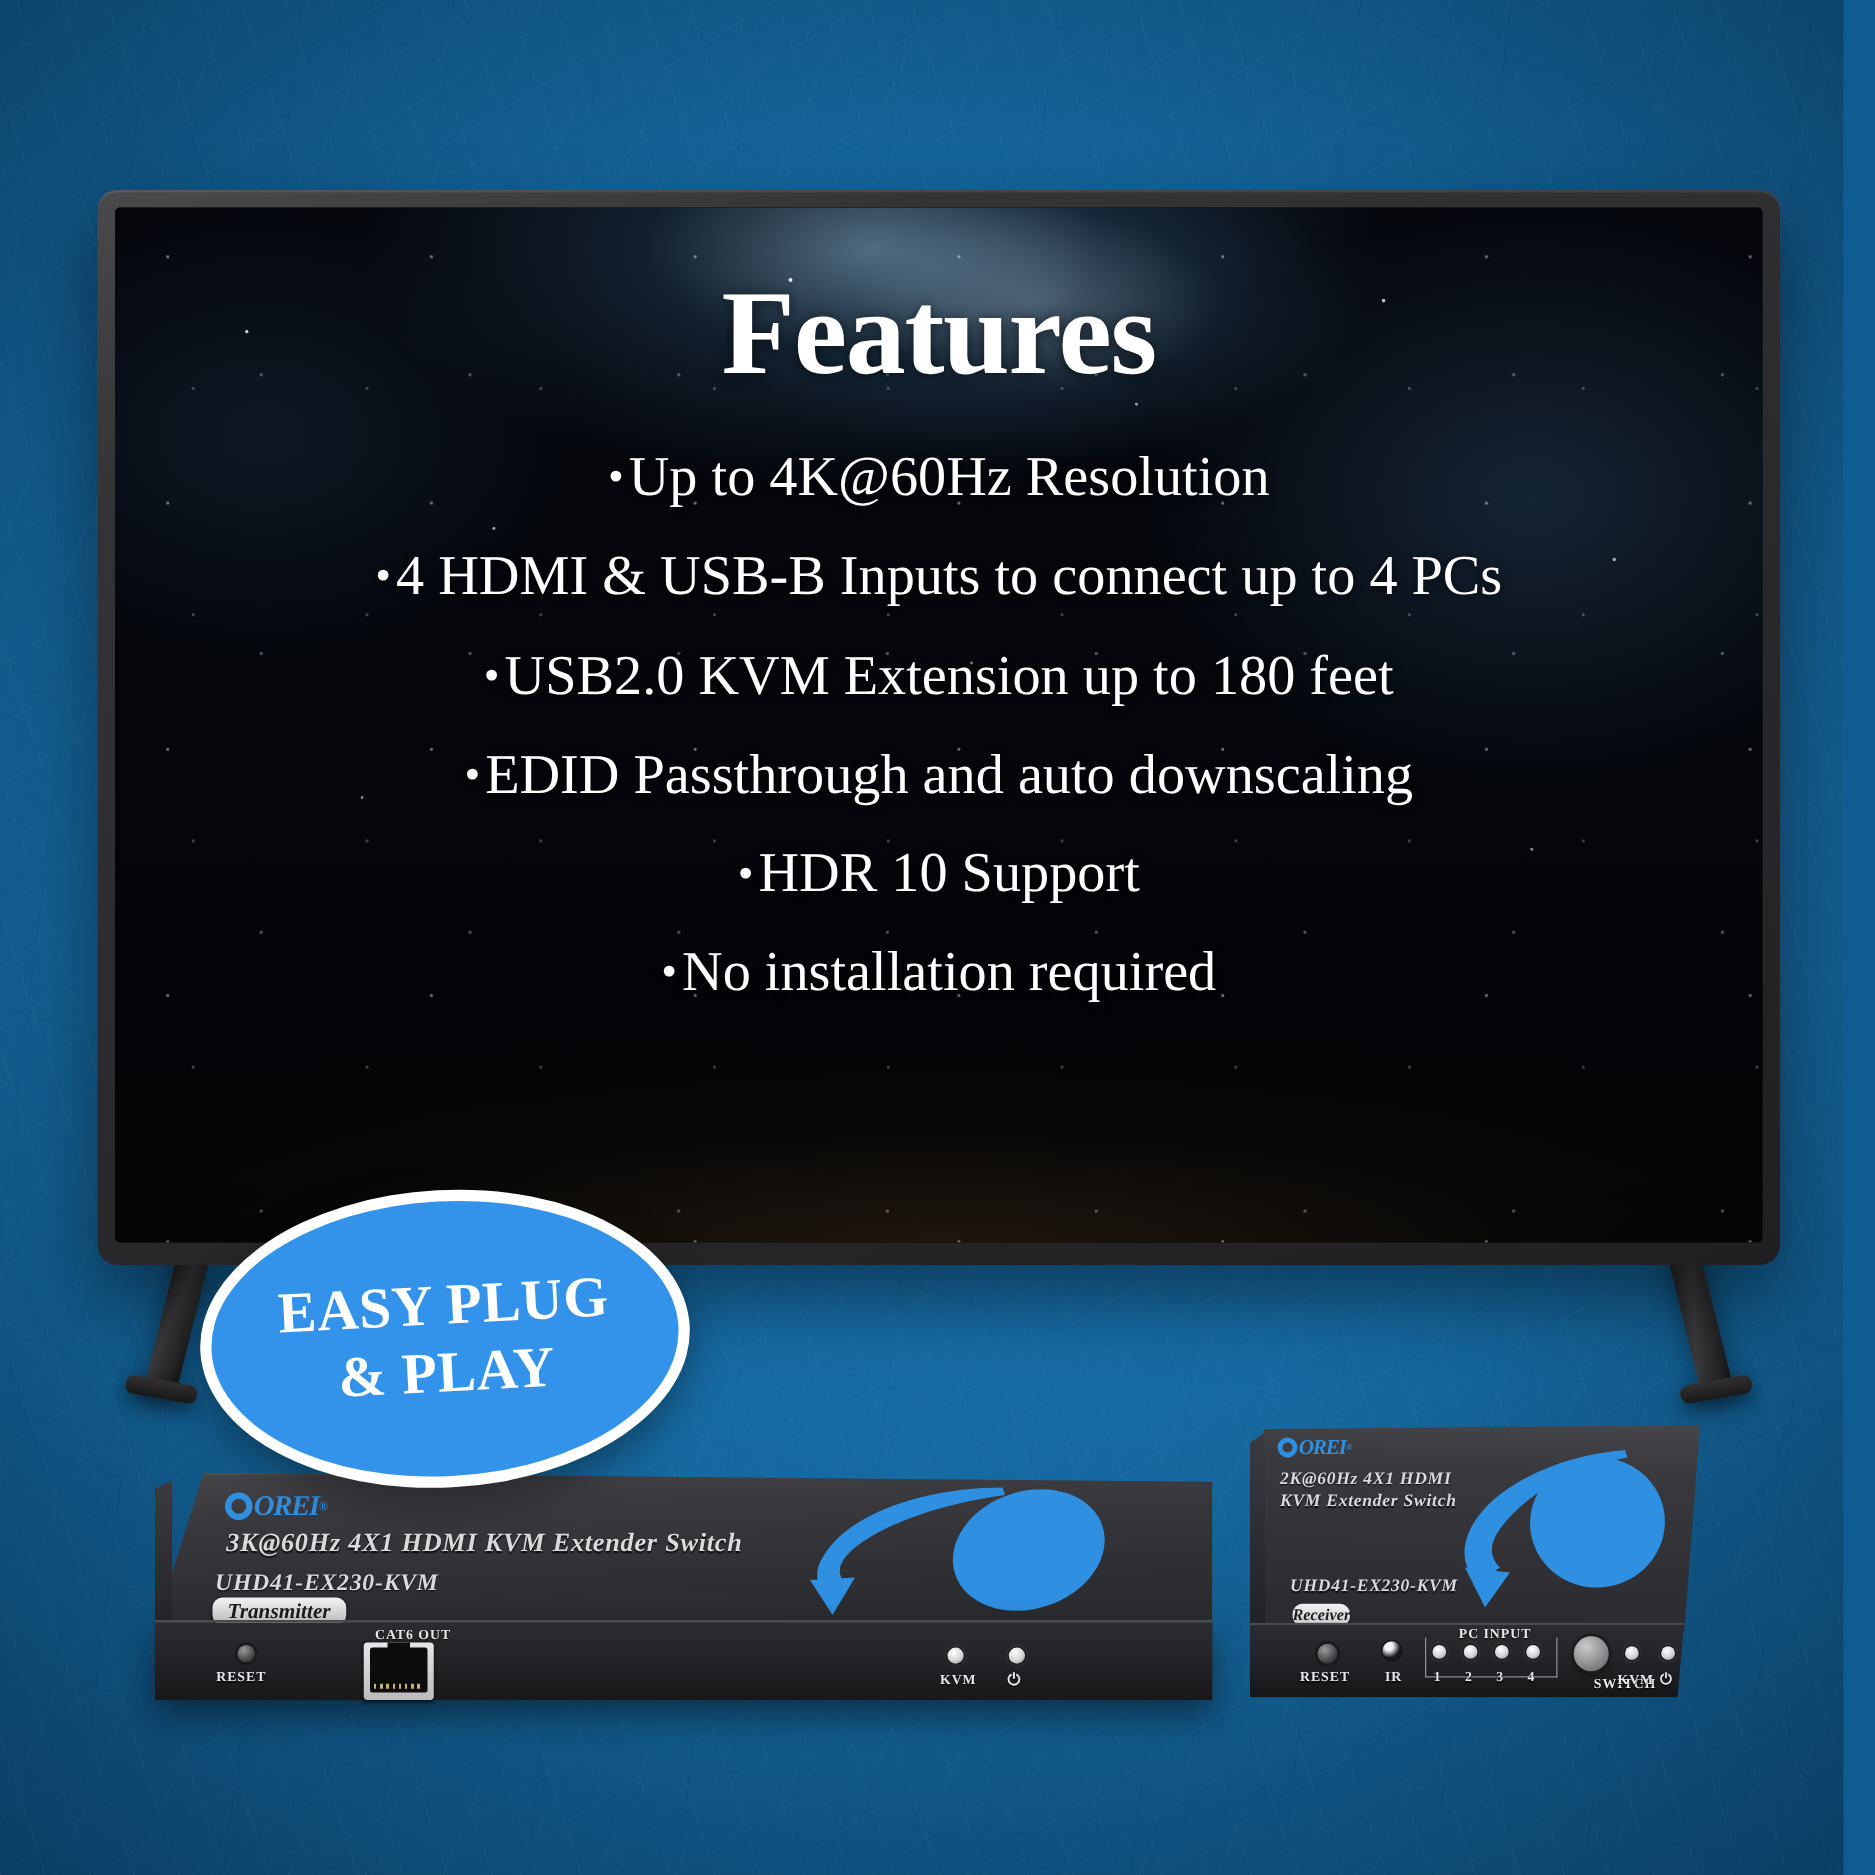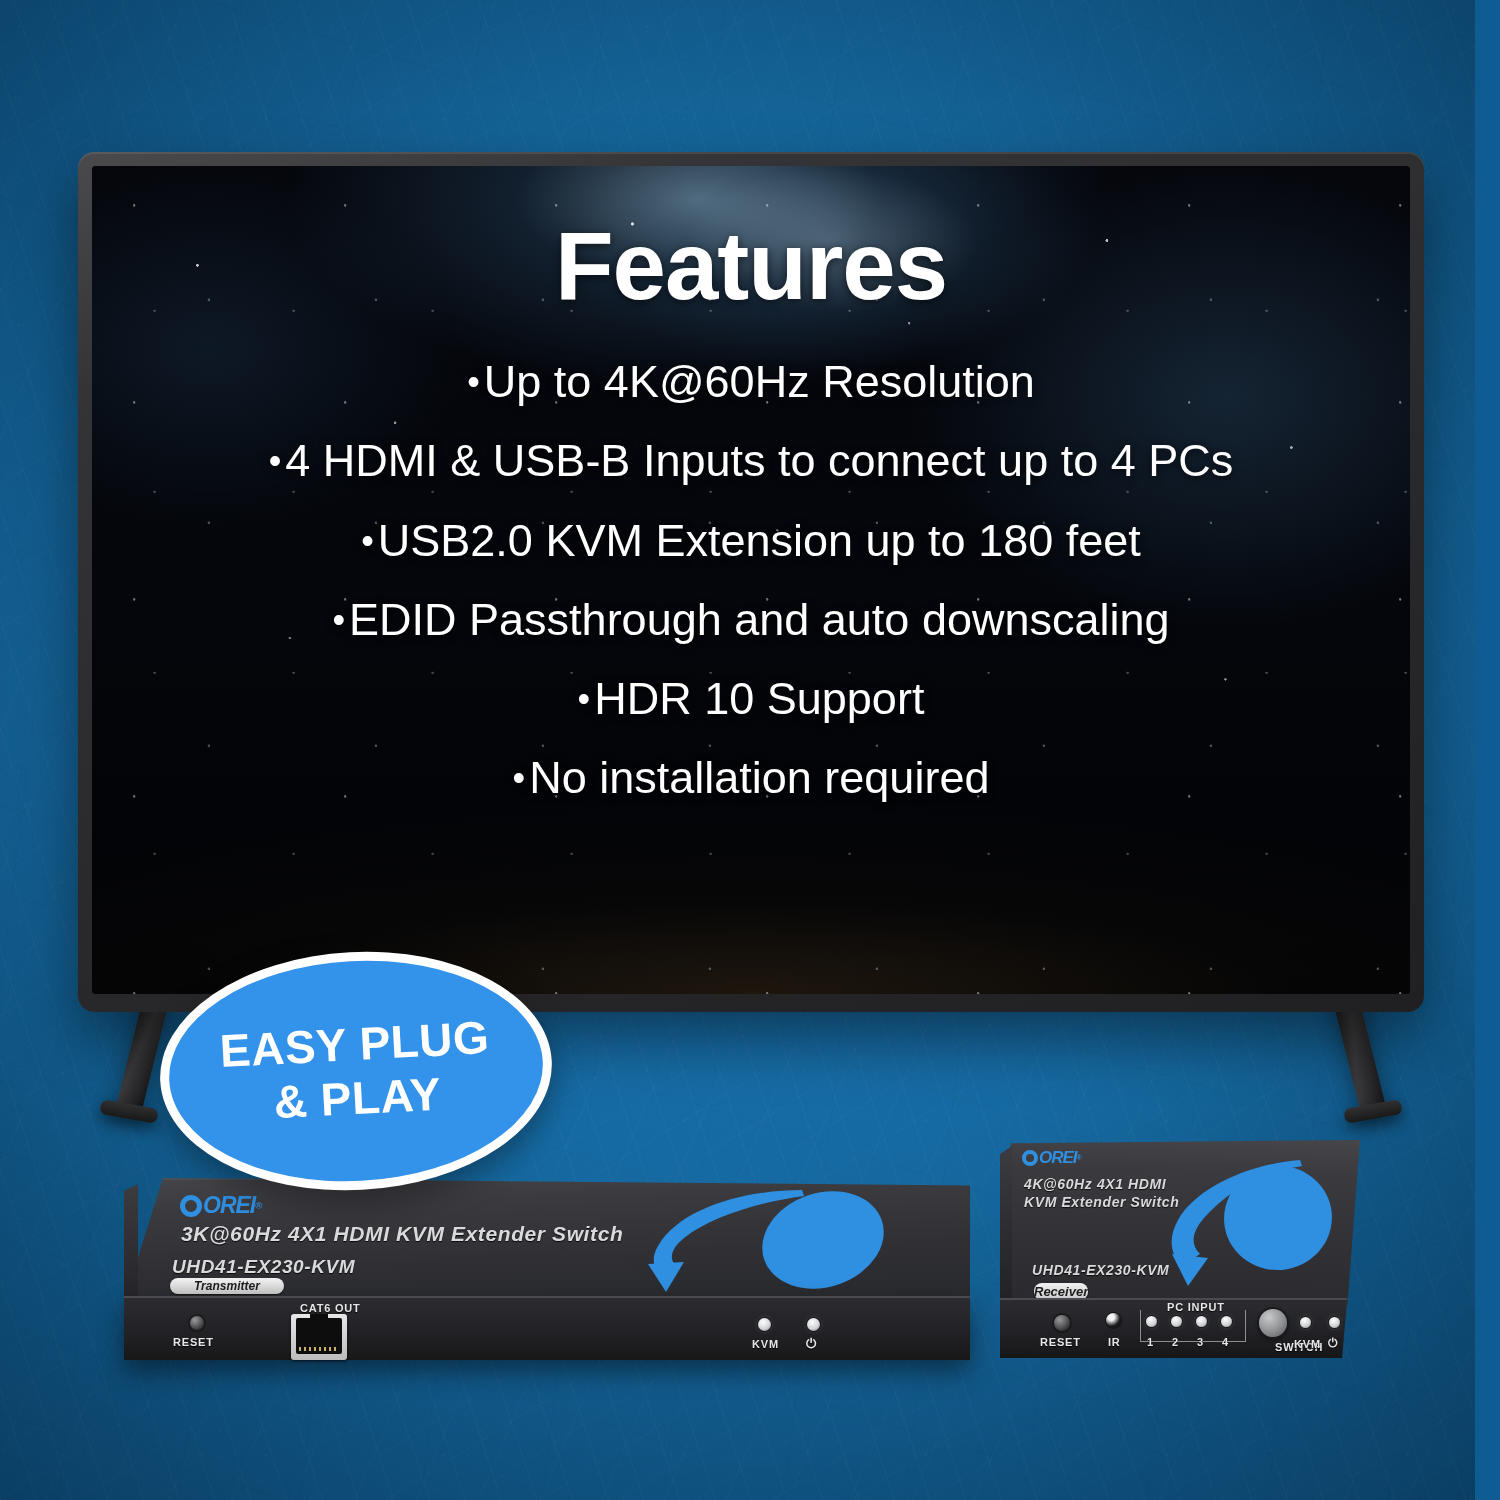--- a/index.html
+++ b/index.html
@@ -5,21 +5,21 @@
   html, body {
     margin: 0;
     padding: 0;
     background: #0f5c92;
   }
   #stage {
     position: relative;
     width: 1475px;
     height: 1500px;
     overflow: hidden;
-    font-family: Liberation Sans, sans-serif;
+    font-family: Liberation Serif, serif;
     background: #1569a8;
   }
 
   
   .bg-base {
     position: absolute; inset: 0;
     background:
       radial-gradient(ellipse 80% 70% at 50% 45%, #1b74b4 0%, #15689f 55%, #0d4f7e 100%);
   }
   .bg-scratch {
@@ -211,21 +211,21 @@
     box-shadow: 0 12px 26px rgba(0,0,0,.45);
   }
   .tx-side {
     position: absolute; left: 0; top: 6px; width: 14px; height: 176px;
     background: linear-gradient(#3b3b40, #1a1a1c);
     clip-path: polygon(0% 4%, 100% 0%, 100% 100%, 0% 96%);
   }
   #tx-brand { position: absolute; left: 56px; top: 14px; font-size: 23px; }
   #tx-title { position: absolute; left: 57px; top: 44px; font-size: 21px; }
   #tx-model { position: absolute; left: 48px; top: 78px; font-size: 19px; }
-  #tx-pill { position: absolute; left: 46px; top: 100px; font-size: 12px; padding: 1px 24px; }
+  #tx-pill { position: absolute; left: 46px; top: 100px; font-size: 17px; padding: 1px 12px; }
 
   .swoosh-wrap { position: absolute; right: 60px; top: 6px; width: 270px; height: 118px; }
 
   .port-label {
     position: absolute;
     color: #e6e7e8;
     font-size: 11px;
     font-weight: bold;
     letter-spacing: .8px;
     white-space: nowrap;
@@ -409,21 +409,21 @@
 
   <div id="receiver">
     <div class="rx-top"></div>
     <div class="rx-side"></div>
 
     <div class="orei" style="left:22px; top:8px; font-size:17px;">
       <span class="o-ring" style="width:16px;height:16px;border-width:4px;"></span>
         <span>OREI</span>
         <span class="reg">®</span>
     </div>
-    <div class="dev-label-small" id="rx-title1">4K@60Hz 4X1 HDMI</div>
+    <div class="dev-label-small" id="rx-title1">2K@60Hz 4X1 HDMI</div>
     <div class="dev-label-small" id="rx-title2">KVM Extender Switch</div>
     <div class="dev-label-small" id="rx-model">UHD41-EX230-KVM</div>
     <div class="pill" id="rx-pill">Receiver</div>
 
     <div style="position:absolute; right:22px; top:14px; width:186px; height:136px;">
       <svg viewBox="0 0 186 136" width="186" height="136">
         <ellipse cx="126" cy="64" rx="54" ry="52" fill="#2f8fe0" transform="rotate(-10 126 64)"></ellipse>
         <path d="M148 6 C96 10 44 34 26 66 C16 84 18 100 30 112 L48 100 C38 90 40 78 52 64 C76 36 112 18 150 12 Z" fill="#2f8fe0"></path>
         <path d="M20 100 L56 104 L36 132 Z" fill="#2f8fe0"></path>
       </svg>

